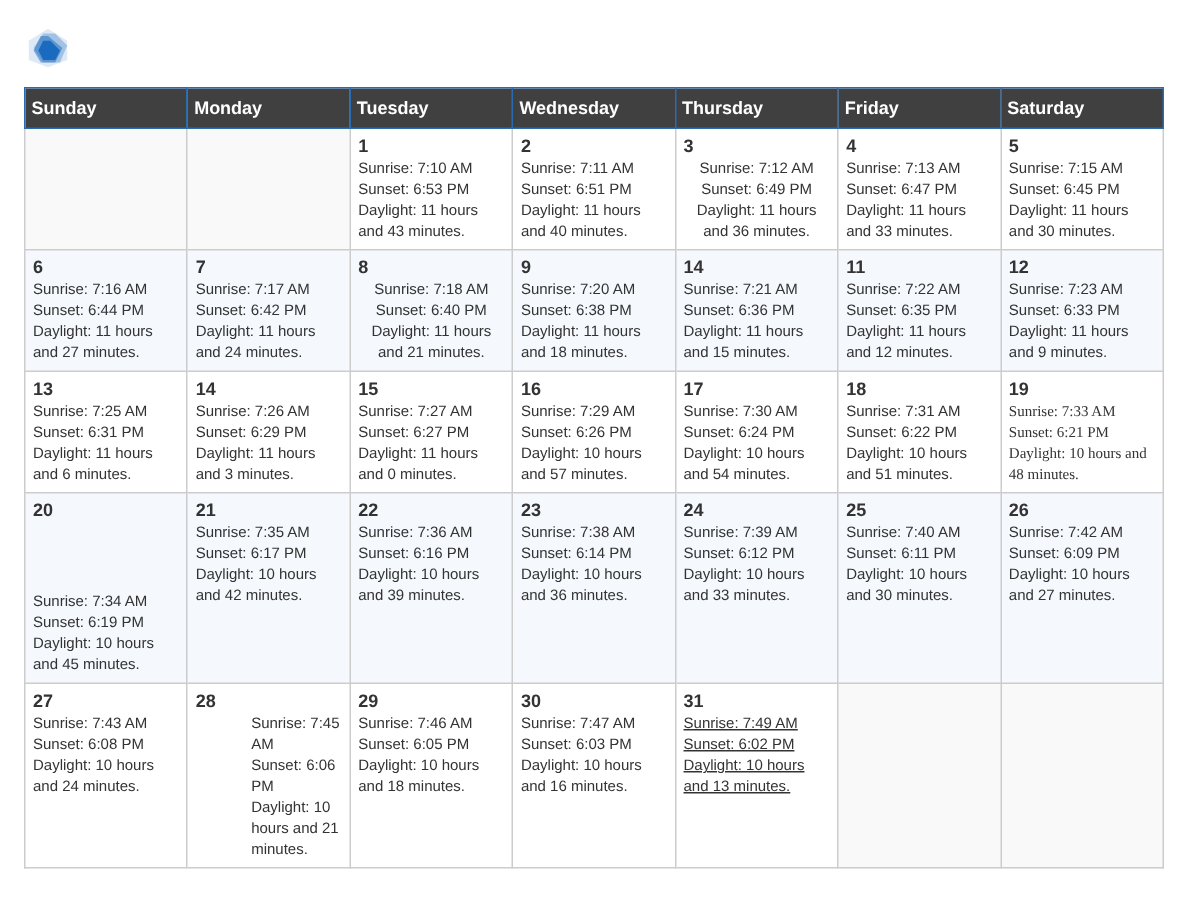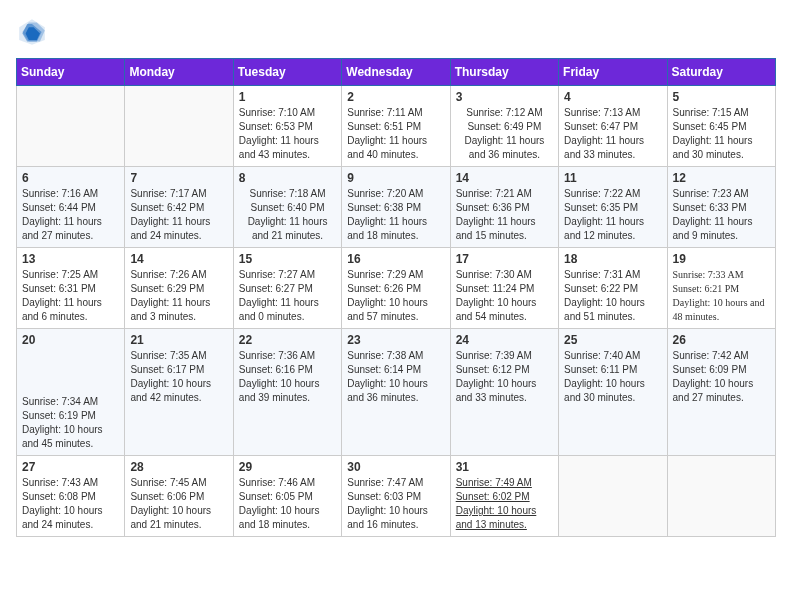--- a/index.html
+++ b/index.html
@@ -49,21 +49,21 @@
     .subtitle {
       font-size: 14px;
       color: #555;
     }
     .calendar {
       width: 100%;
       border-collapse: collapse;
       border: 1px solid #ccc;
     }
     .calendar th {
-      background: #6d28d9;
+      background: #404040;
       color: #fff;
       font-size: 12px;
       font-weight: bold;
       padding: 6px 4px;
       text-align: left;
       border: 1px solid #2a6aaf;
     }
     .calendar td {
       vertical-align: top;
       border: 1px solid #ccc;
@@ -230,21 +230,21 @@
           </td>
           <td>
             <span class="day-num">16</span>
             <div class="day-info" style="white-space: pre-line;">Sunrise: 7:29 AM
 Sunset: 6:26 PM
 Daylight: 10 hours and 57 minutes.</div>
           </td>
           <td>
             <span class="day-num">17</span>
             <div class="day-info" style="white-space: pre-line;">Sunrise: 7:30 AM
-Sunset: 11:24 PM
+Sunset: 6:24 PM
 Daylight: 10 hours and 54 minutes.</div>
           </td>
           <td>
             <span class="day-num">18</span>
             <div class="day-info" style="white-space: pre-line;">Sunrise: 7:31 AM
 Sunset: 6:22 PM
 Daylight: 10 hours and 51 minutes.</div>
           </td>
           <td>
             <span class="day-num">19</span>
@@ -299,21 +299,21 @@
         </tr>
         <tr>
           <td>
             <span class="day-num">27</span>
             <div class="day-info" style="white-space: pre-line;">Sunrise: 7:43 AM
 Sunset: 6:08 PM
 Daylight: 10 hours and 24 minutes.</div>
           </td>
           <td>
             <span class="day-num">28</span>
-            <div class="day-info" style="white-space: pre-line;">Sunrise: 7:45 AM
+            <div class="day-info" style="white-space: pre-line; margin-left: 37px;">Sunrise: 7:45 AM
 Sunset: 6:06 PM
 Daylight: 10 hours and 21 minutes.</div>
           </td>
           <td>
             <span class="day-num">29</span>
             <div class="day-info" style="white-space: pre-line;">Sunrise: 7:46 AM
 Sunset: 6:05 PM
 Daylight: 10 hours and 18 minutes.</div>
           </td>
           <td>

